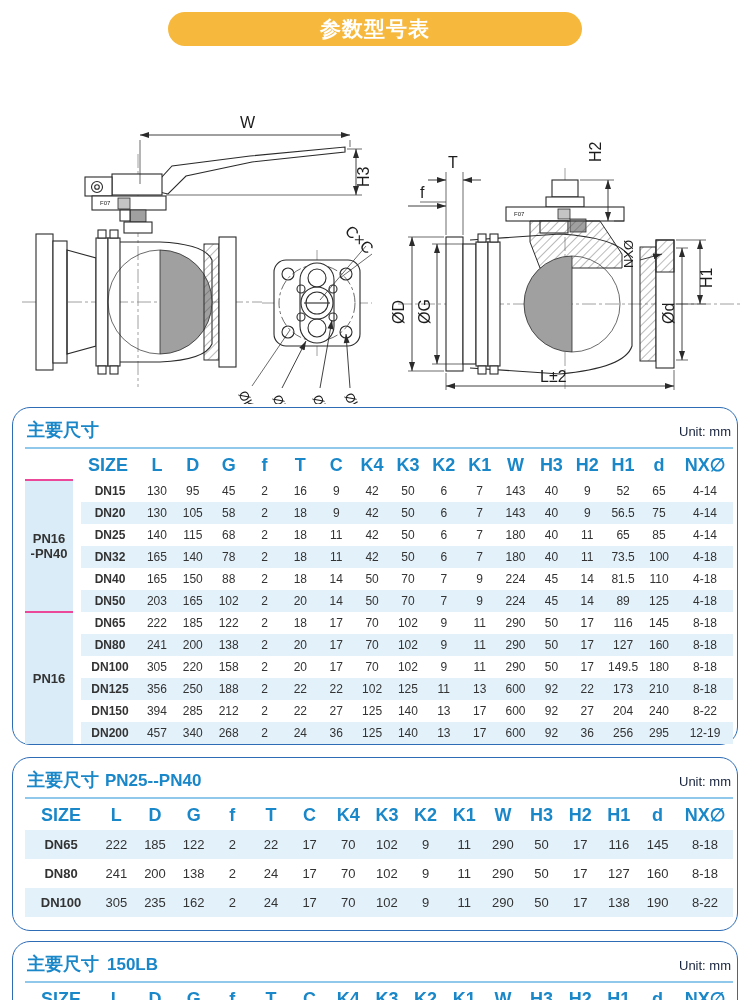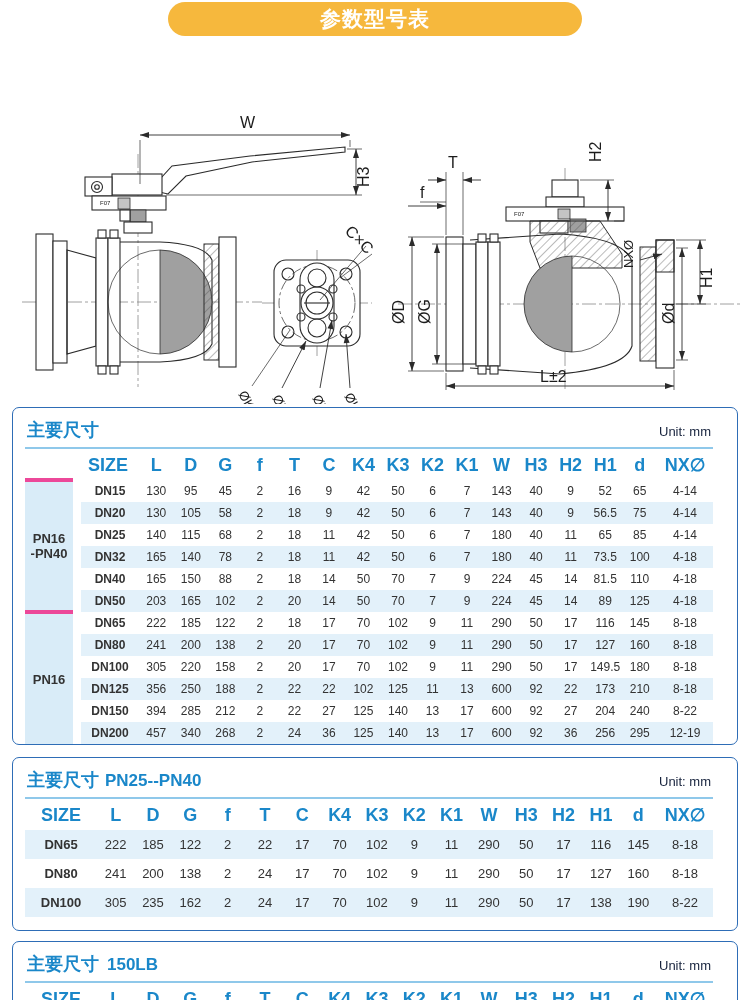--- a/index.html
+++ b/index.html
@@ -1,57 +1,57 @@
 <!DOCTYPE html>
 <html><head>
 <meta charset="utf-8">
 <style>
   * { margin:0; padding:0; box-sizing:border-box; }
   html,body { width:750px; height:1000px; background:#fff; overflow:hidden;
               font-family:"Liberation Sans", sans-serif; position:relative; }
 
   
-  .banner { position:absolute; top:2px; left:50%; transform:translateX(-50%);
+  .banner { position:absolute; top:12px; left:50%; transform:translateX(-50%);
             width:414px; height:34px; background:#f6b83d; border-radius:17px;
             display:flex; align-items:center; justify-content:center; gap:26px; }
   .banner span { color:#fff; font-size:21px; font-weight:bold; letter-spacing:1px; }
 
   
   .drawing { position:absolute; top:92px; left:0; width:750px; height:312px; }
   .drawing svg { width:100%; height:100%; }
   .dwg-line { stroke:#2b2b2b; stroke-width:1.1; fill:none; }
   .dwg-thin { stroke:#2b2b2b; stroke-width:0.7; fill:none; }
   .dwg-fillw { stroke:#2b2b2b; stroke-width:1.1; fill:#fff; }
   .dwg-gray  { fill:#a0a0a0; stroke:#2b2b2b; stroke-width:0.8; }
   .dwg-gray2 { fill:#c4c4c4; stroke:#2b2b2b; stroke-width:0.8; }
   .cl { stroke:#888; stroke-width:0.8; stroke-dasharray:14 3 3 3; fill:none; }
   .dim { stroke:#2b2b2b; stroke-width:0.9; fill:none; }
   .dim-t { font-size:16px; fill:#1c1c1c; }
   .dim-s { font-size:13px; fill:#1c1c1c; }
   .pad-t { font-size:6px; fill:#1c1c1c; }
 
   
   .tbox { position:absolute; left:12px; right:12px; border:1.5px solid #2e6db6;
-          border-radius:7px; background:#fff; padding:6px 24px 8px 12px; }
+          border-radius:18px; background:#fff; padding:6px 4px 8px 12px; }
   .tbox1 { top:407px; height:338px; }
   .tbox2 { top:757px; height:174px; }
   .tbox3 { top:941px; height:120px; }
   .tbar { display:flex; align-items:baseline; padding:4px 2px 5px 2px; }
   .ttl  { color:#1a87c9; font-size:18px; font-weight:bold; }
   .tsub { color:#1a87c9; font-size:17px; font-weight:bold; margin-left:6px; }
   .tunit{ margin-left:auto; color:#17233d; font-size:13px; }
   .tsep { border-top:2px solid #8fc8ea; }
 
   table { width:100%; border-collapse:collapse; table-layout:fixed; }
   th { color:#1a87c9; font-size:18px; font-weight:bold; text-align:center; padding:5px 0 4px; }
   td { color:#333; font-size:12px; text-align:center; height:22px; padding:0; }
   .tbox2 td, .tbox3 td { font-size:13px; height:29px; }
   .size-cell { font-weight:bold; }
   .group-cell { background:#d9ecf8; font-weight:bold; font-size:13px; color:#333;
-                white-space:pre-line; border-right:8px solid #fff; border-top:4px solid #ec4899; }
+                white-space:pre-line; border-right:8px solid #fff; border-top:2px solid #ec4899; }
   .t1 tbody tr:nth-child(even) td:not(.group-cell) { background:#e3f1fa; }
   .t2 tbody tr:nth-child(odd)  td { background:#e3f1fa; }
 </style>
 </head>
 <body>
 
 <div class="banner">
   <span>参数型号表</span>
 </div>
 

